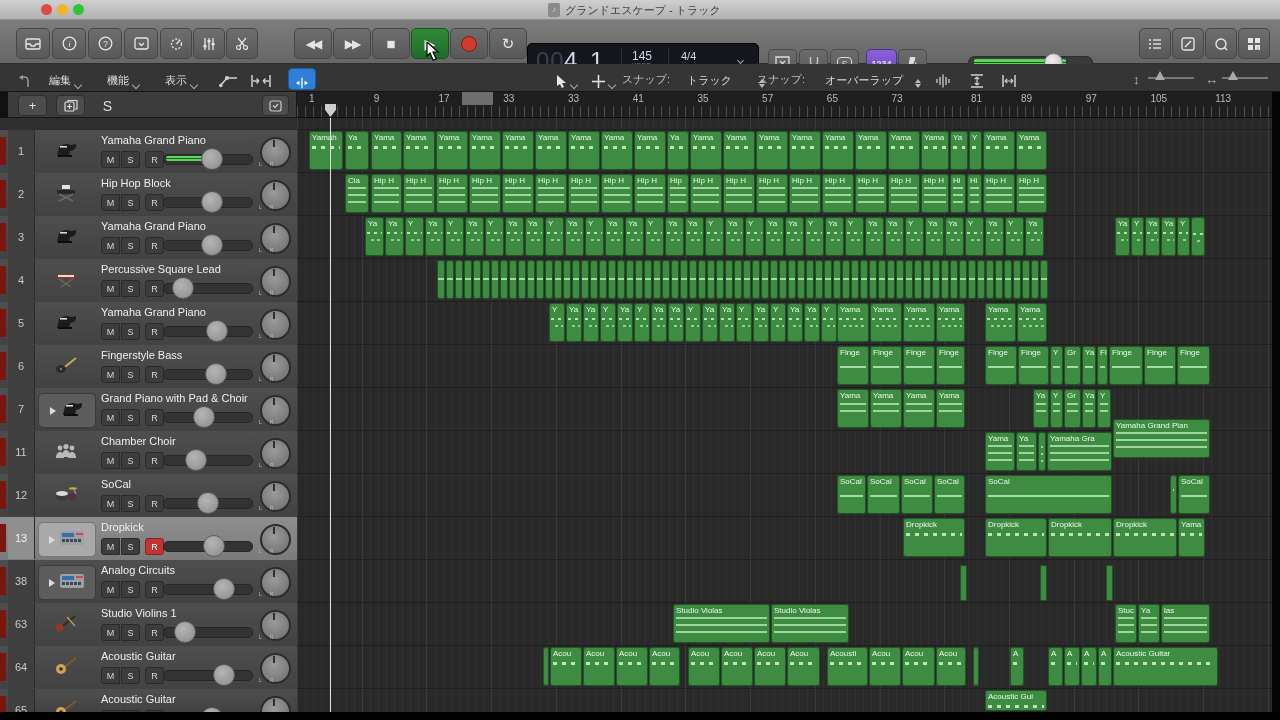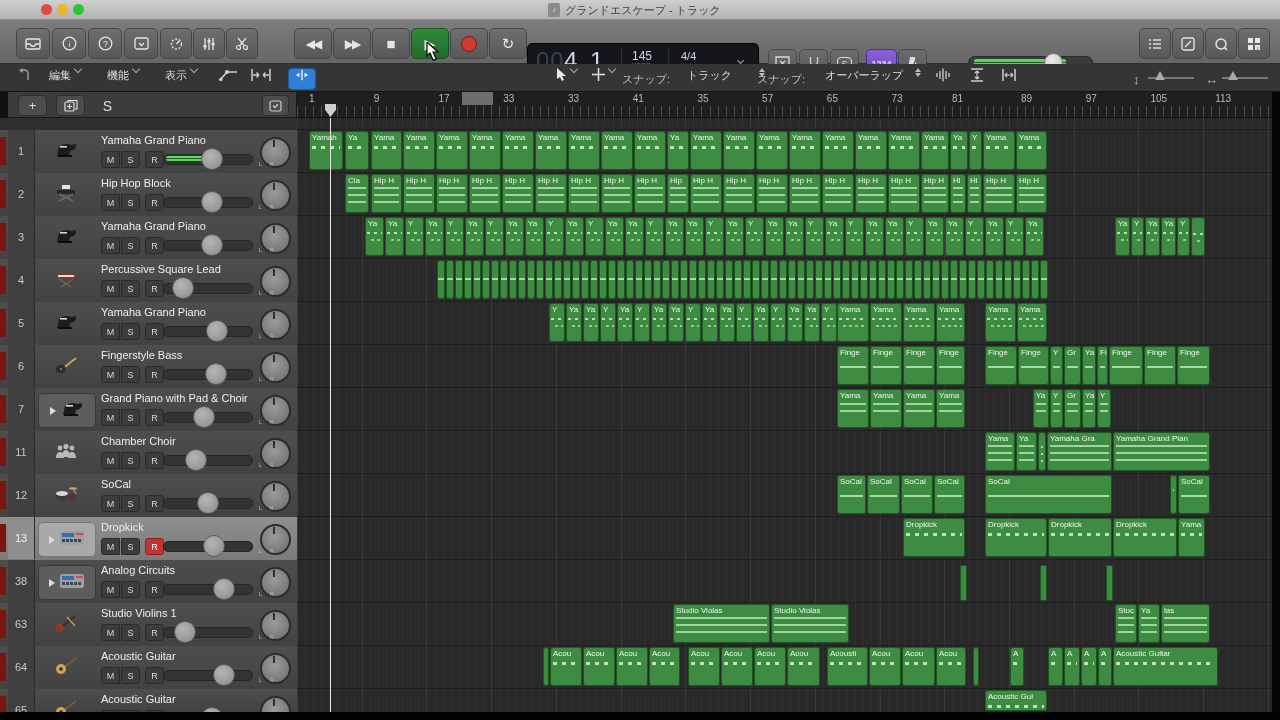--- a/index.html
+++ b/index.html
@@ -28,21 +28,21 @@
   .mini{position:absolute;top:29px;width:27px;height:27px;border:1px solid #4a4a4a;border-radius:5px;
         background:linear-gradient(#6c6c6c,#575757);color:#ddd;display:flex;align-items:center;justify-content:center;font-size:11px;}
   .mini .boxed{border:1.4px solid #ddd;border-radius:4px;font-size:9px;padding:1px 3px;}
   #countin-btn{background:linear-gradient(#8a63d8,#6a43be);border-color:#4d2f93;font-size:9px;font-weight:bold;}
   
   #vol-slider{left:968px;top:36px;width:125px;height:13px;background:#3a3a3a;border-radius:7px;border:1px solid #2c2c2c;}
   #vol-meter{left:974px;top:39px;width:92px;height:7px;background:repeating-linear-gradient(180deg,#58d658 0 3px,#1f5b1f 3px 4px,#58d658 4px 7px);border-radius:2px;}
   #vol-thumb{left:1044px;top:33px;width:19px;height:19px;border-radius:50%;background:radial-gradient(circle at 40% 35%,#efefef,#b9b9b9);border:1px solid #7c7c7c;}
   
   #toolbar2{left:0;top:64px;width:1280px;height:28px;background:#353535;border-bottom:1px solid #161616;color:#cfcfcf;}
-  .t2btn{position:absolute;top:4px;height:20px;display:flex;align-items:flex-start;gap:4px;padding:0 7px;border-radius:4px;
+  .t2btn{position:absolute;top:4px;height:20px;display:flex;align-items:flex-end;gap:4px;padding:0 7px;border-radius:4px;
          background:#454545;border:1px solid #2c2c2c;font-size:11px;color:#ddd;}
   .t2plain{background:none;border:none;}
   .t2btn.blue{background:#2f7fd6;border-color:#1d5c9e;color:#fff;}
   .chev{width:5px;height:5px;border-right:1.4px solid #aaa;border-bottom:1.4px solid #aaa;transform:rotate(45deg);margin-top:-2px;}
   .updown{display:inline-flex;flex-direction:column;gap:1px;margin-left:6px;}
   .updown i{width:0;height:0;border-left:3px solid transparent;border-right:3px solid transparent;}
   .updown i.u{border-bottom:4px solid #bbb;}
   .updown i.d{border-top:4px solid #bbb;}
   .t2label{position:absolute;top:8px;font-size:11px;color:#c4c4c4;}
   
@@ -400,21 +400,21 @@
   <span class="ruler-num" style="left: 12px;">1</span>
       <span class="ruler-num" style="left: 76.73px;">9</span>
       <span class="ruler-num" style="left: 141.46px;">17</span>
       <span class="ruler-num" style="left: 206.19px;">33</span>
       <span class="ruler-num" style="left: 270.92px;">33</span>
       <span class="ruler-num" style="left: 335.65px;">41</span>
       <span class="ruler-num" style="left: 400.38px;">35</span>
       <span class="ruler-num" style="left: 465.11px;">57</span>
       <span class="ruler-num" style="left: 529.84px;">65</span>
       <span class="ruler-num" style="left: 594.57px;">73</span>
-      <span class="ruler-num" style="left: 655px;">81</span>
+      <span class="ruler-num" style="left: 674px;">81</span>
       <span class="ruler-num" style="left: 724.03px;">89</span>
       <span class="ruler-num" style="left: 788.76px;">97</span>
       <span class="ruler-num" style="left: 853.49px;">105</span>
       <span class="ruler-num" style="left: 918.22px;">113</span>
     </div>
 
   <div class="abs" id="headers">
       <div class="trow" style="top: 12px;">
         <div class="redmark" style="top: 7px; height: 28px;"></div>
         <div class="tnum">1</div>
@@ -1467,21 +1467,21 @@
         <div class="rlabel">Ya</div>
         <div class="n-lines3"></div>
       </div>
       <div class="region" style="left: 741px; width: 8px; top: 314px;">
         <div class="n-lines3" style="margin-top: 14px;"></div>
       </div>
       <div class="region" style="left: 750px; width: 65px; top: 314px;">
         <div class="rlabel">Yamaha Gra</div>
         <div class="n-lines3"></div>
       </div>
-      <div class="region" style="left: 816px; width: 97px; top: 314px;">
+      <div class="region" style="left: 816px; width: 97px; top: 301px;">
         <div class="rlabel">Yamaha Grand Pian</div>
         <div class="n-lines3"></div>
       </div>
       <div class="rowline" style="top: 355px;"></div>
       <div class="region" style="left: 540px; width: 29px; top: 357px;">
         <div class="rlabel">SoCal</div>
         <div class="n-line1"></div>
       </div>
       <div class="region" style="left: 570px; width: 33px; top: 357px;">
         <div class="rlabel">SoCal</div>

